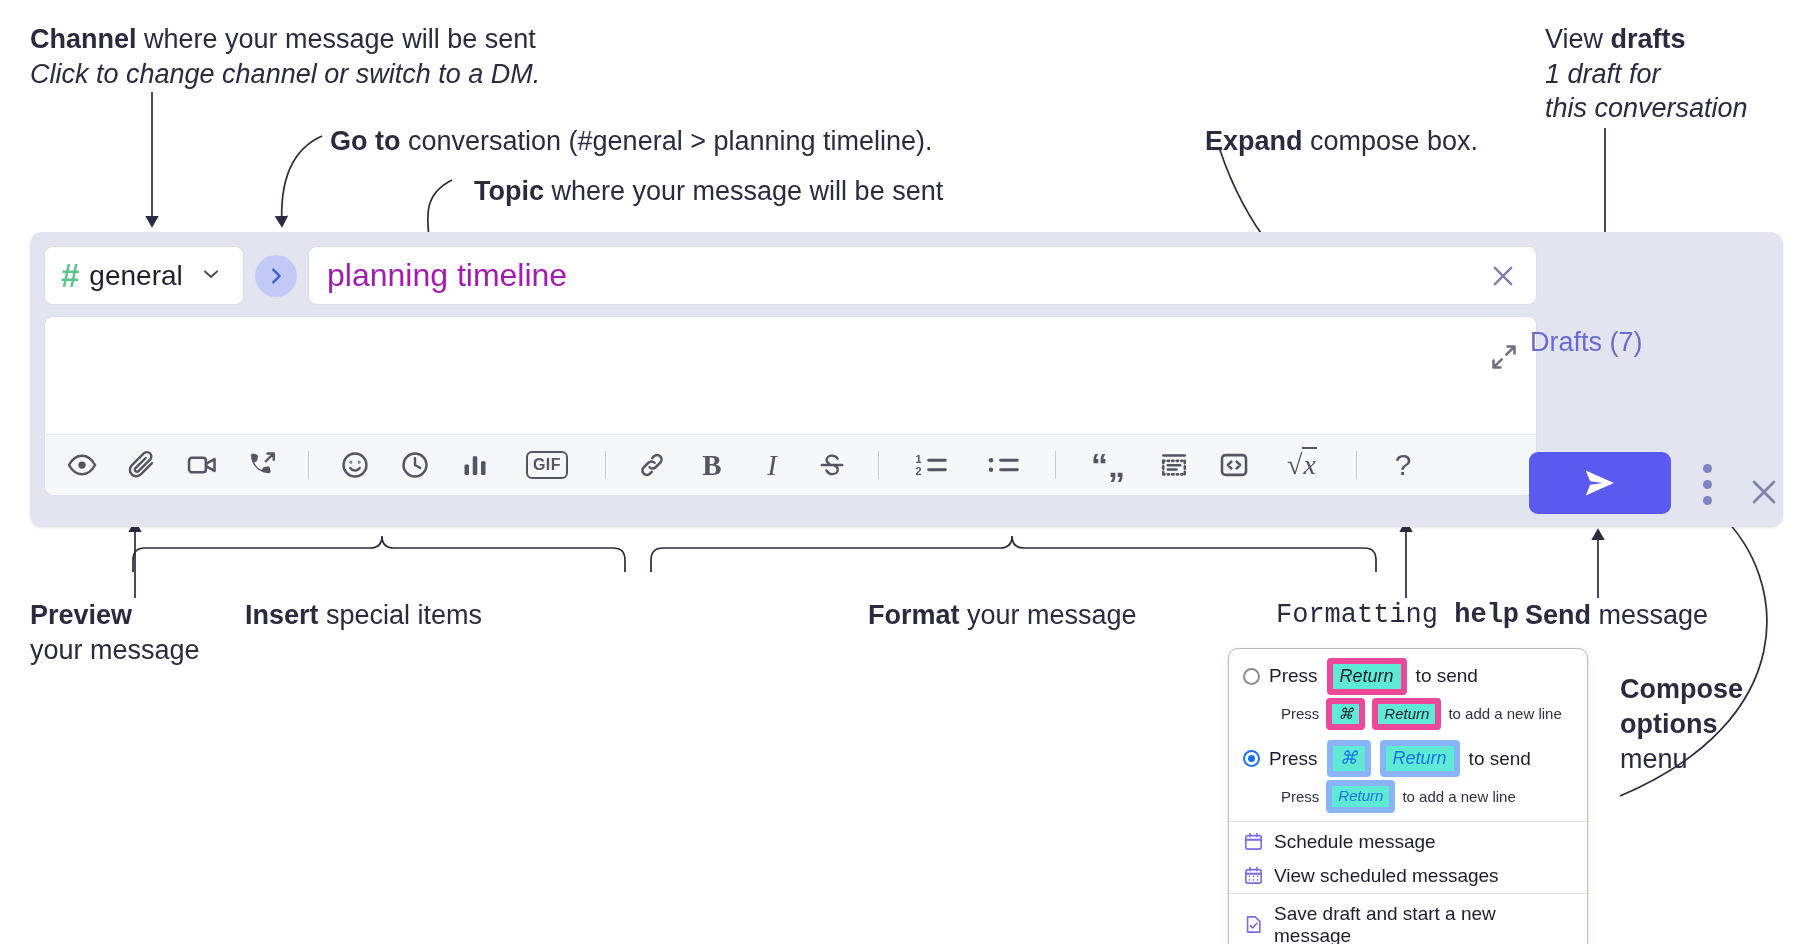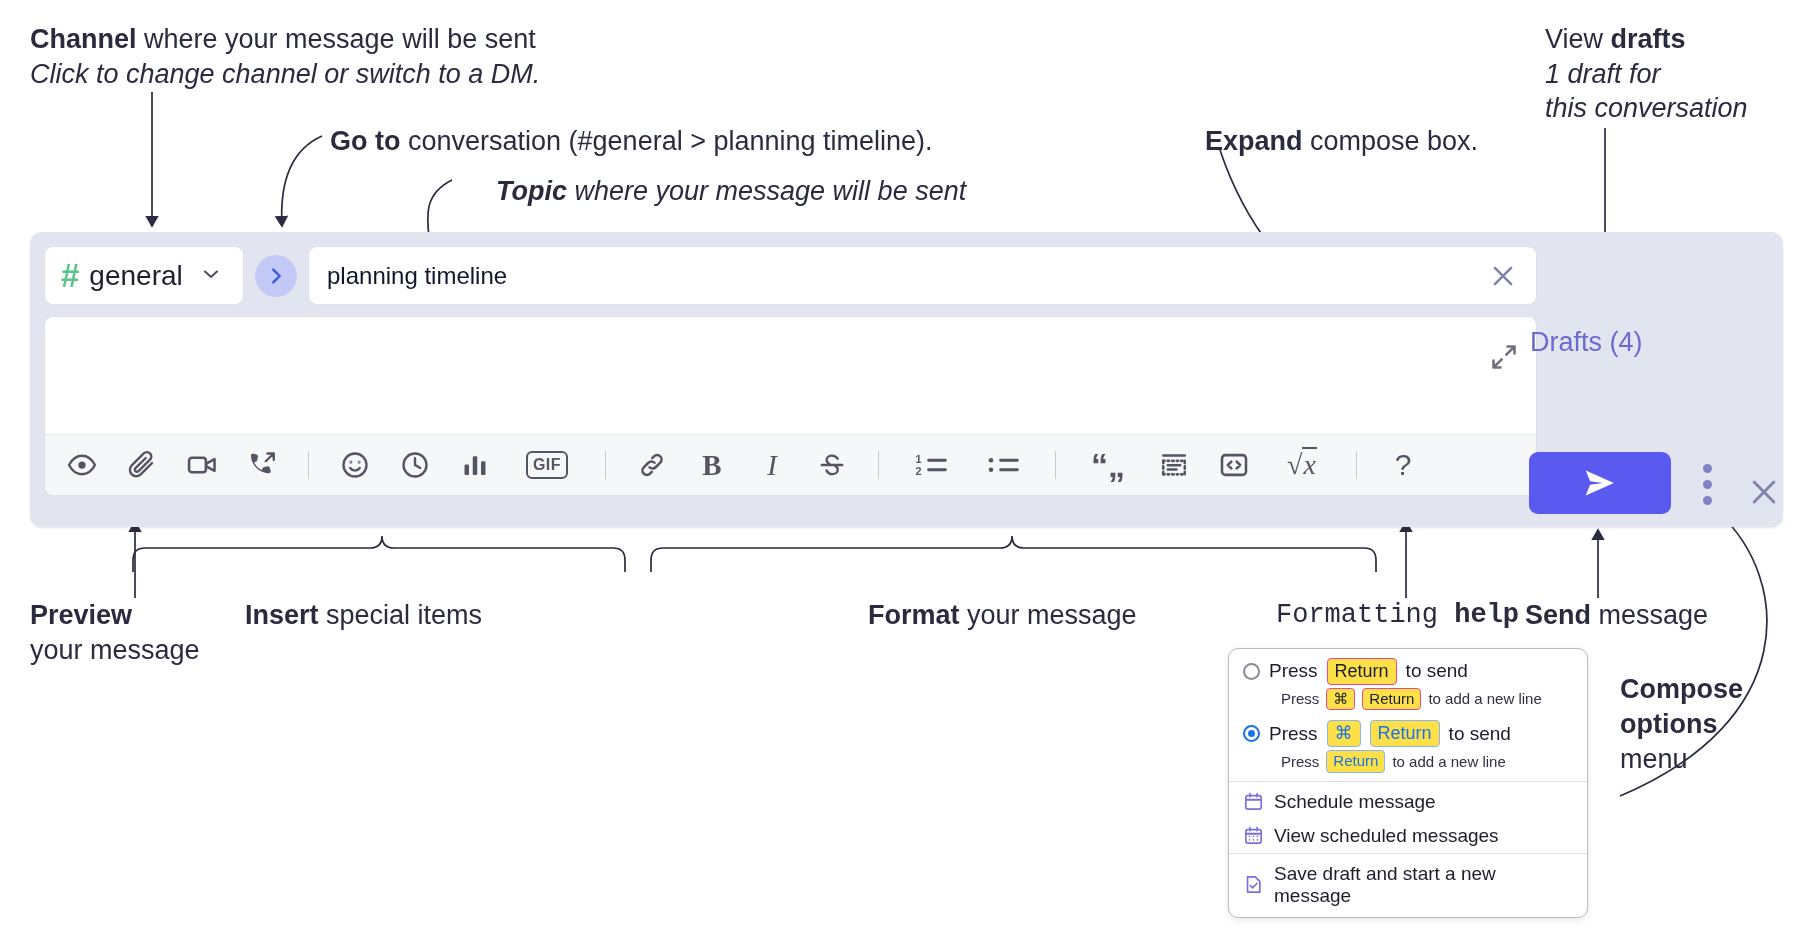--- a/index.html
+++ b/index.html
@@ -31,21 +31,21 @@
   .chev{margin-left:6px;color:#4a4a5e;}
   .gobtn{
     width:42px;height:42px;border-radius:50%;background:#c3c9f7;
     display:flex;align-items:center;justify-content:center;flex:0 0 auto;
   }
   .gobtn svg{display:block;}
   .topicfield{
     flex:1;height:59px;background:#fff;border:1px solid #dcdfe8;border-radius:9px;
     display:flex;align-items:center;padding:0 18px;box-sizing:border-box;
   }
-  .topicval{font-size:24px;color:#0f172a;flex:1;}
+  .topicval{font-size:32px;color:#a21caf;flex:1;}
   .xbtn{color:#7f82ad;display:flex;align-items:center;}
   .msgbox{
     margin-top:11px;height:118px;background:#fff;border:1px solid #dcdfe8;
     border-radius:9px 9px 0 0;border-bottom:none;position:relative;box-sizing:border-box;
   }
   .placeholder{position:absolute;left:20px;top:26px;font-size:27px;color:#8b8b99;}
   .expandbtn{position:absolute;right:18px;top:26px;color:#70707e;}
   .toolbar{
     height:62px;background:#f6f7f9;border:1px solid #dcdfe8;border-top:1px solid #e8e9ef;
     border-radius:0 0 9px 9px;display:flex;align-items:center;padding:0 14px;
@@ -83,22 +83,22 @@
   }
   .opt{padding:9px 14px 4px 14px;}
   .optmain{display:flex;align-items:center;gap:9px;font-size:19px;color:#1d1d2b;}
   .optsub{display:flex;align-items:center;gap:7px;font-size:15px;color:#303040;
           margin:3px 0 4px 38px;}
   .radio{width:17px;height:17px;border:2px solid #8a8a99;border-radius:50%;
          flex:0 0 auto;box-sizing:border-box;}
   .radio.on{border-color:#1a73e8;position:relative;}
   .radio.on::after{content:"";position:absolute;left:3px;top:3px;width:7px;height:7px;
                    border-radius:50%;background:#1a73e8;}
-  .key{border:1px solid #ec4899;border-radius:4px;padding:1px 7px;font-size:18px;
-       color:#1d1d2b;background:#fde047;line-height:1.25;}
+  .key{border:6px solid #ec4899;border-radius:4px;padding:1px 7px;font-size:18px;
+       color:#1d1d2b;background:#5eead4;line-height:1.25;font-style:italic;}
   .key.sm{font-size:15px;padding:1px 6px;}
   .key.blue{border-color:#8ab4f8;color:#1a73e8;}
   .divline{height:1px;background:#e0e0e6;}
   .mitem{display:flex;align-items:center;gap:10px;padding:6px 14px;font-size:19px;color:#1d1d2b;}
   .mitem svg{flex:0 0 auto;color:#7b6fe0;}
 </style>
 </head>
 <body>
 
 <svg id="lines">
@@ -135,21 +135,21 @@
 
 <div class="ann a28" style="left:30px;top:22px;">
   <div><b>Channel</b><span> where your message will be sent</span></div>
   <div><i>Click to change channel or switch to a DM.</i></div>
 </div>
 
 <div class="ann a28" style="left:330px;top:124px;">
   <b>Go to</b><span> conversation (#general &gt; planning timeline).</span>
 </div>
 
-<div class="ann a28" style="left:496px;top:174px;font-style:italic;">
+<div class="ann a28" style="left:474px;top:174px;">
   <b>Topic</b><span> where your message will be sent</span>
 </div>
 
 <div class="ann a28" style="left:1205px;top:124px;">
   <b>Expand</b><span> compose box.</span>
 </div>
 
 <div class="ann a28" style="left:1545px;top:22px;">
   <div><span>View </span><b>drafts</b></div>
   <div><i>1 draft for</i></div>
@@ -360,21 +360,21 @@
 
       <span class="sep"></span>
 
       <span class="tb">
         <span class="helpg">?</span>
       </span>
 
     </div>
   </div>
 
-  <span class="draftslbl" style="left:1500px;top:95px;">Drafts (4)</span>
+  <span class="draftslbl" style="left:1500px;top:95px;">Drafts (7)</span>
 
   <div class="sendbtn" style="left:1499px;top:220px;">
     <svg width="44" height="44" viewBox="0 0 24 24" fill="#ffffff">
       <path d="M4.2 5.2 L19.6 12 L4.2 18.8 L6.6 12.9 L13.6 12 L6.6 11.1 Z"></path>
     </svg>
   </div>
 
   <div class="kebab" style="left:1662px;top:223px;">
     <i></i>
     <i></i>

